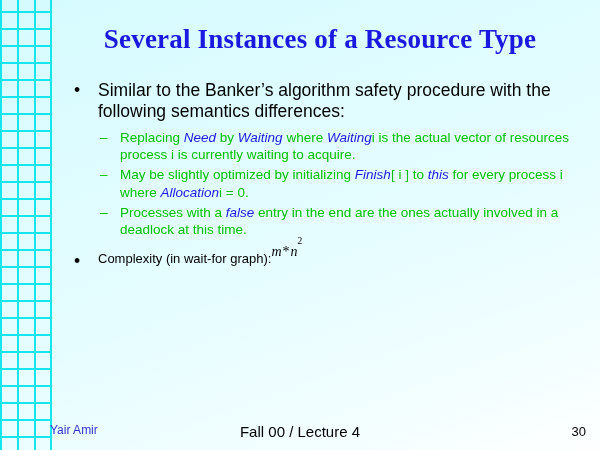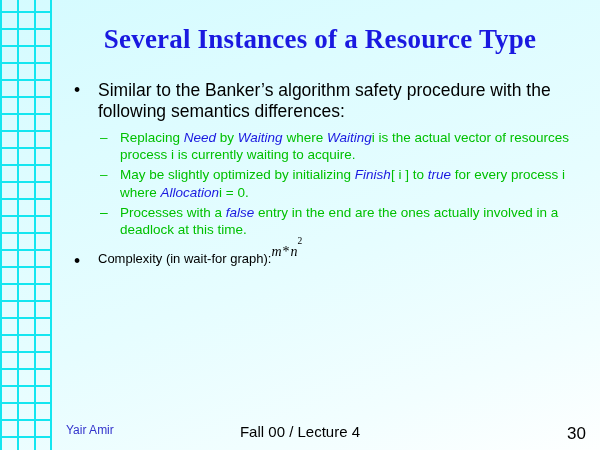--- a/index.html
+++ b/index.html
@@ -141,39 +141,39 @@
   
   #footer {
     position: absolute;
     left: 0;
     top: 423px;
     width: 600px;
     height: 20px;
   }
   #footer-author {
     position: absolute;
-    left: 66px;
+    left: 50px;
     top: 0;
     font-size: 12px;
     color: #3333cc;
   }
   #footer-center {
     position: absolute;
     left: 0;
     top: 0;
     width: 600px;
     text-align: center;
     font-size: 15px;
     color: #000000;
   }
   #footer-page {
     position: absolute;
     right: 14px;
     top: 1px;
-    font-size: 17px;
+    font-size: 13px;
     color: #000000;
   }
 </style>
 </head>
 <body>
 
 <div id="slide">
 
   <div id="grid-strip"></div>
   <div id="grid-strip-edge"></div>
@@ -189,21 +189,21 @@
 
     <div class="l2-group">
 
       <div class="l2">
         <span class="dash">–</span>
         <span><span>Replacing </span><span class="term">Need</span><span> by </span><span class="term">Waiting</span><span> where </span><span class="term">Waiting</span><span>i is the actual vector of resources process i is currently waiting to acquire.</span></span>
       </div>
 
       <div class="l2">
         <span class="dash">–</span>
-        <span><span>May be slightly optimized by initializing </span><span class="term">Finish</span><span>[ i ] to </span><span class="term">true</span><span> for every process i where </span><span class="term">Allocation</span><span>i = 0.</span></span>
+        <span><span>May be slightly optimized by initializing </span><span class="term">Finish</span><span>[ i ] to </span><span class="term">this</span><span> for every process i where </span><span class="term">Allocation</span><span>i = 0.</span></span>
       </div>
 
       <div class="l2">
         <span class="dash">–</span>
       </div>
 
       <div class="l2">
         <span class="dash">–</span>
         <span><span>Processes with a </span><span class="term">false</span><span> entry in the end are the ones actually involved in a deadlock at this time.</span></span>
       </div>

